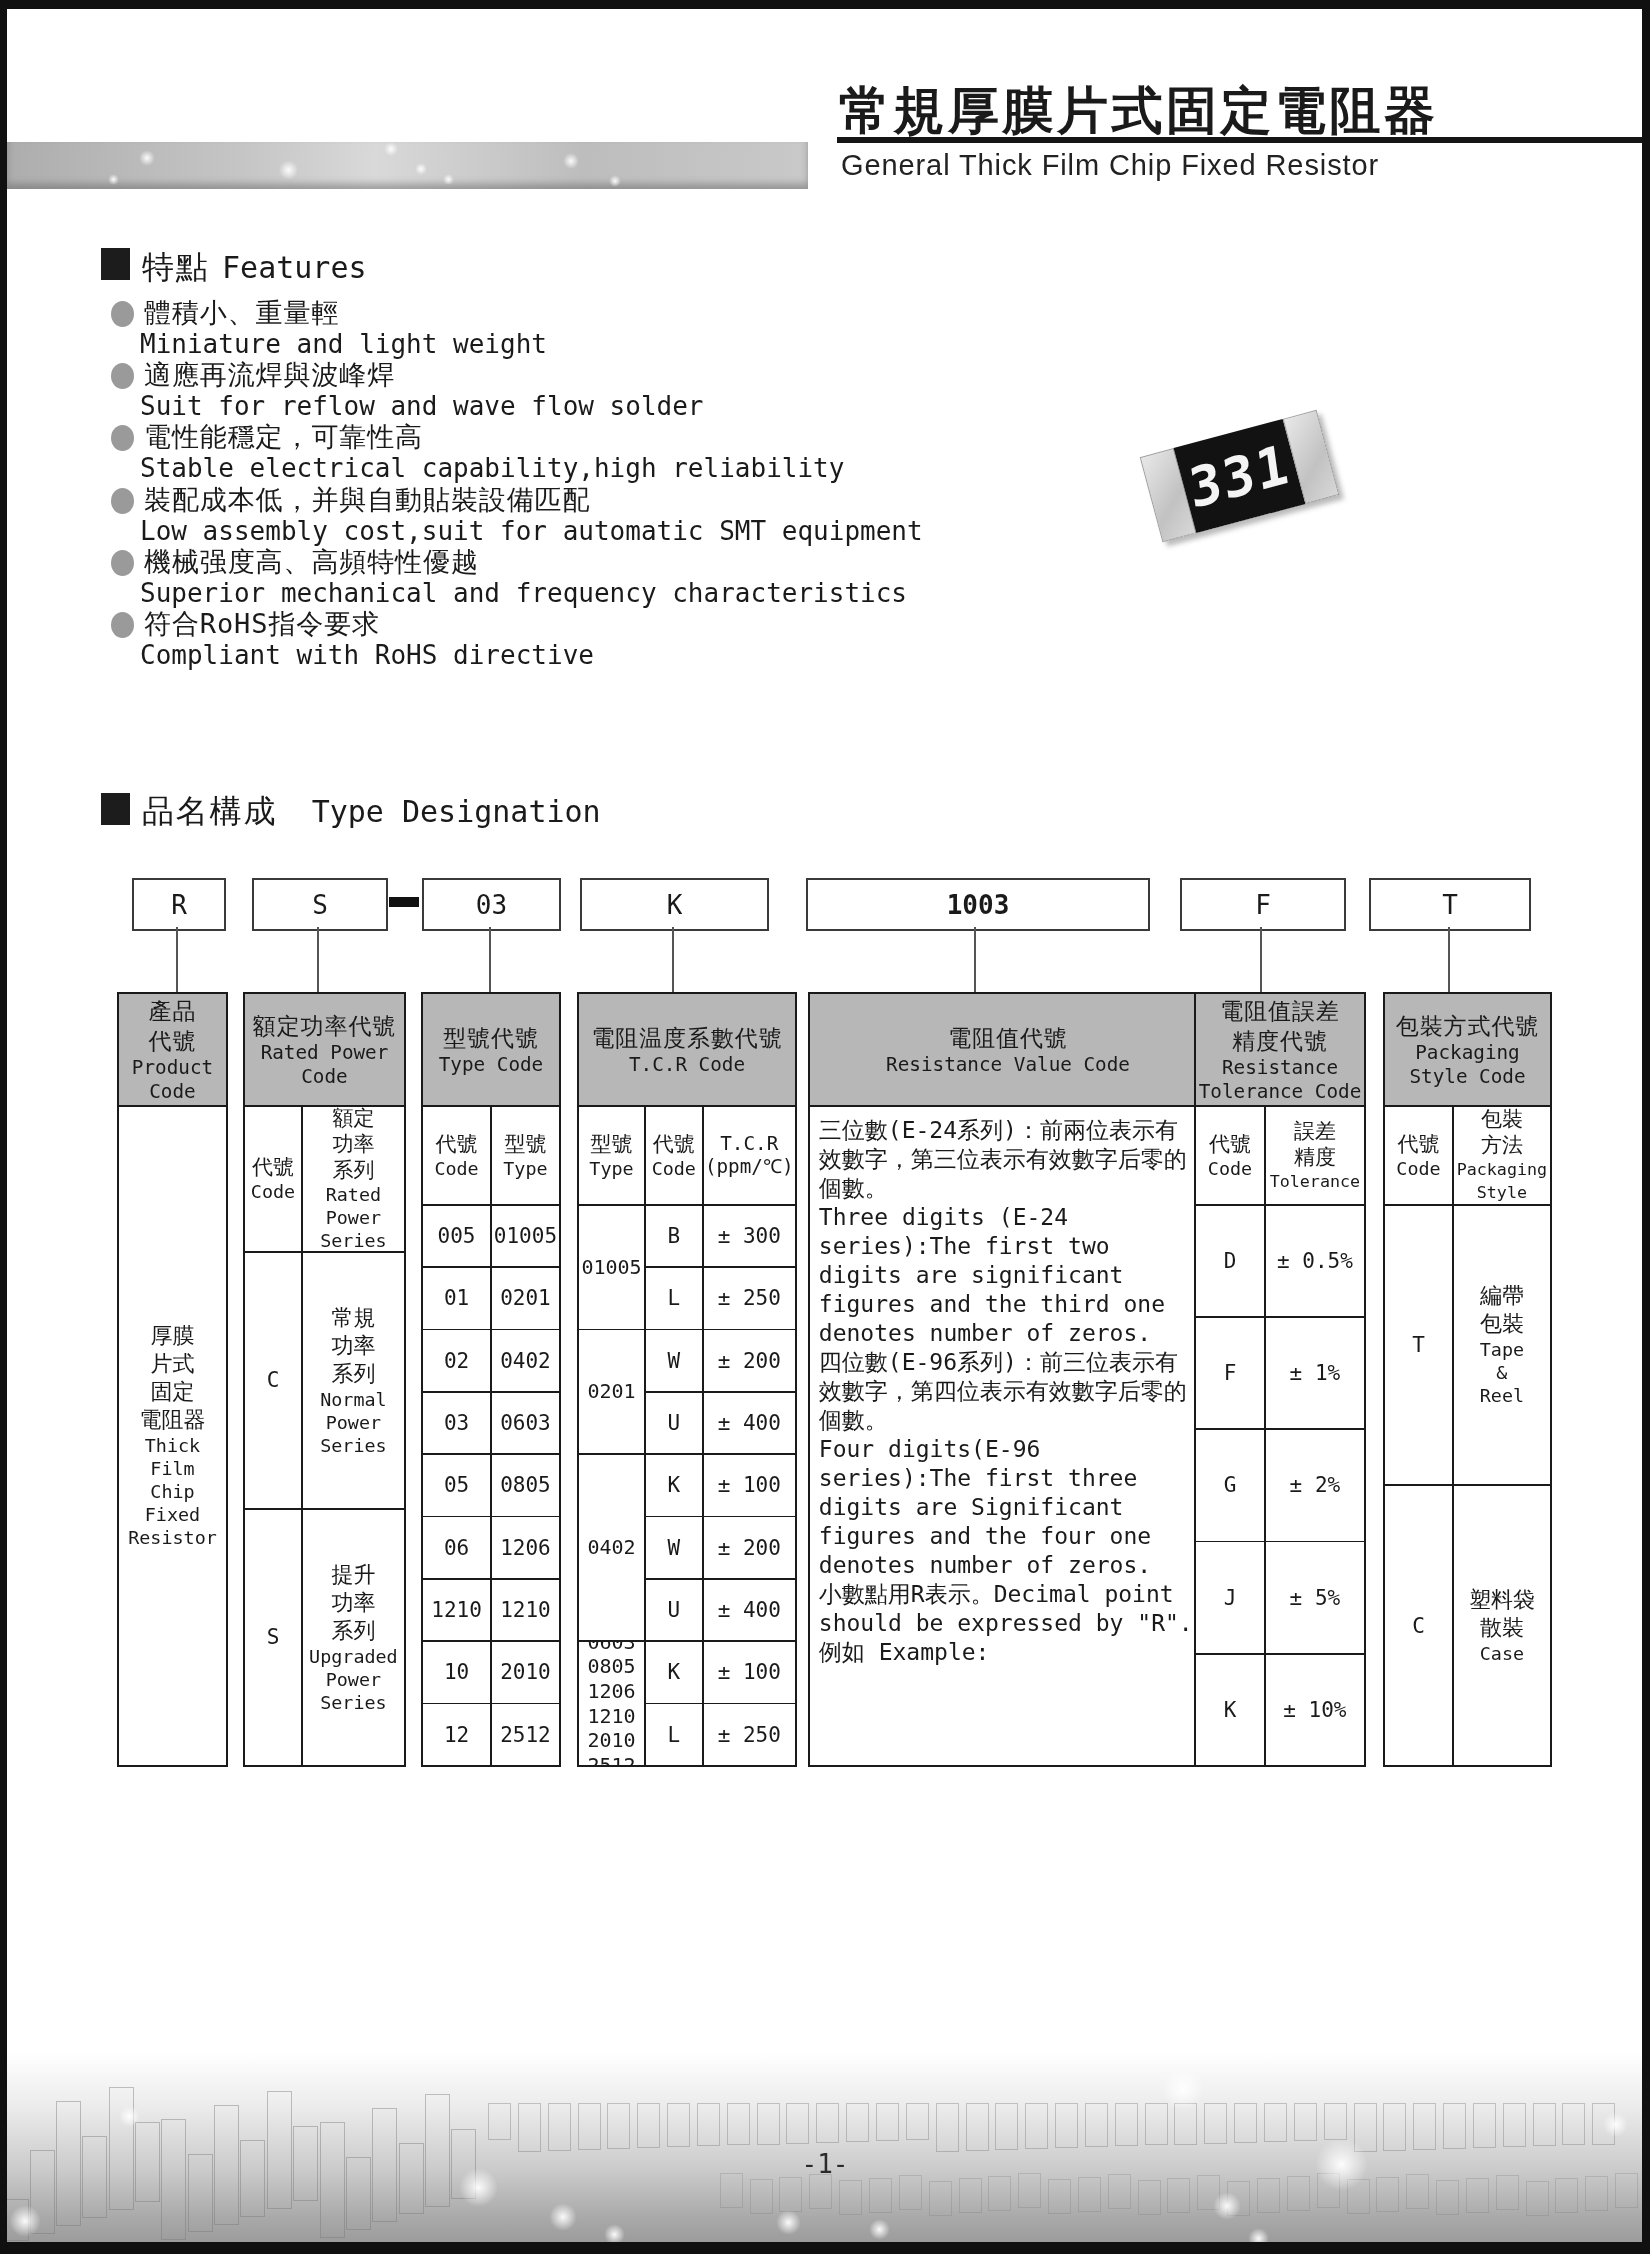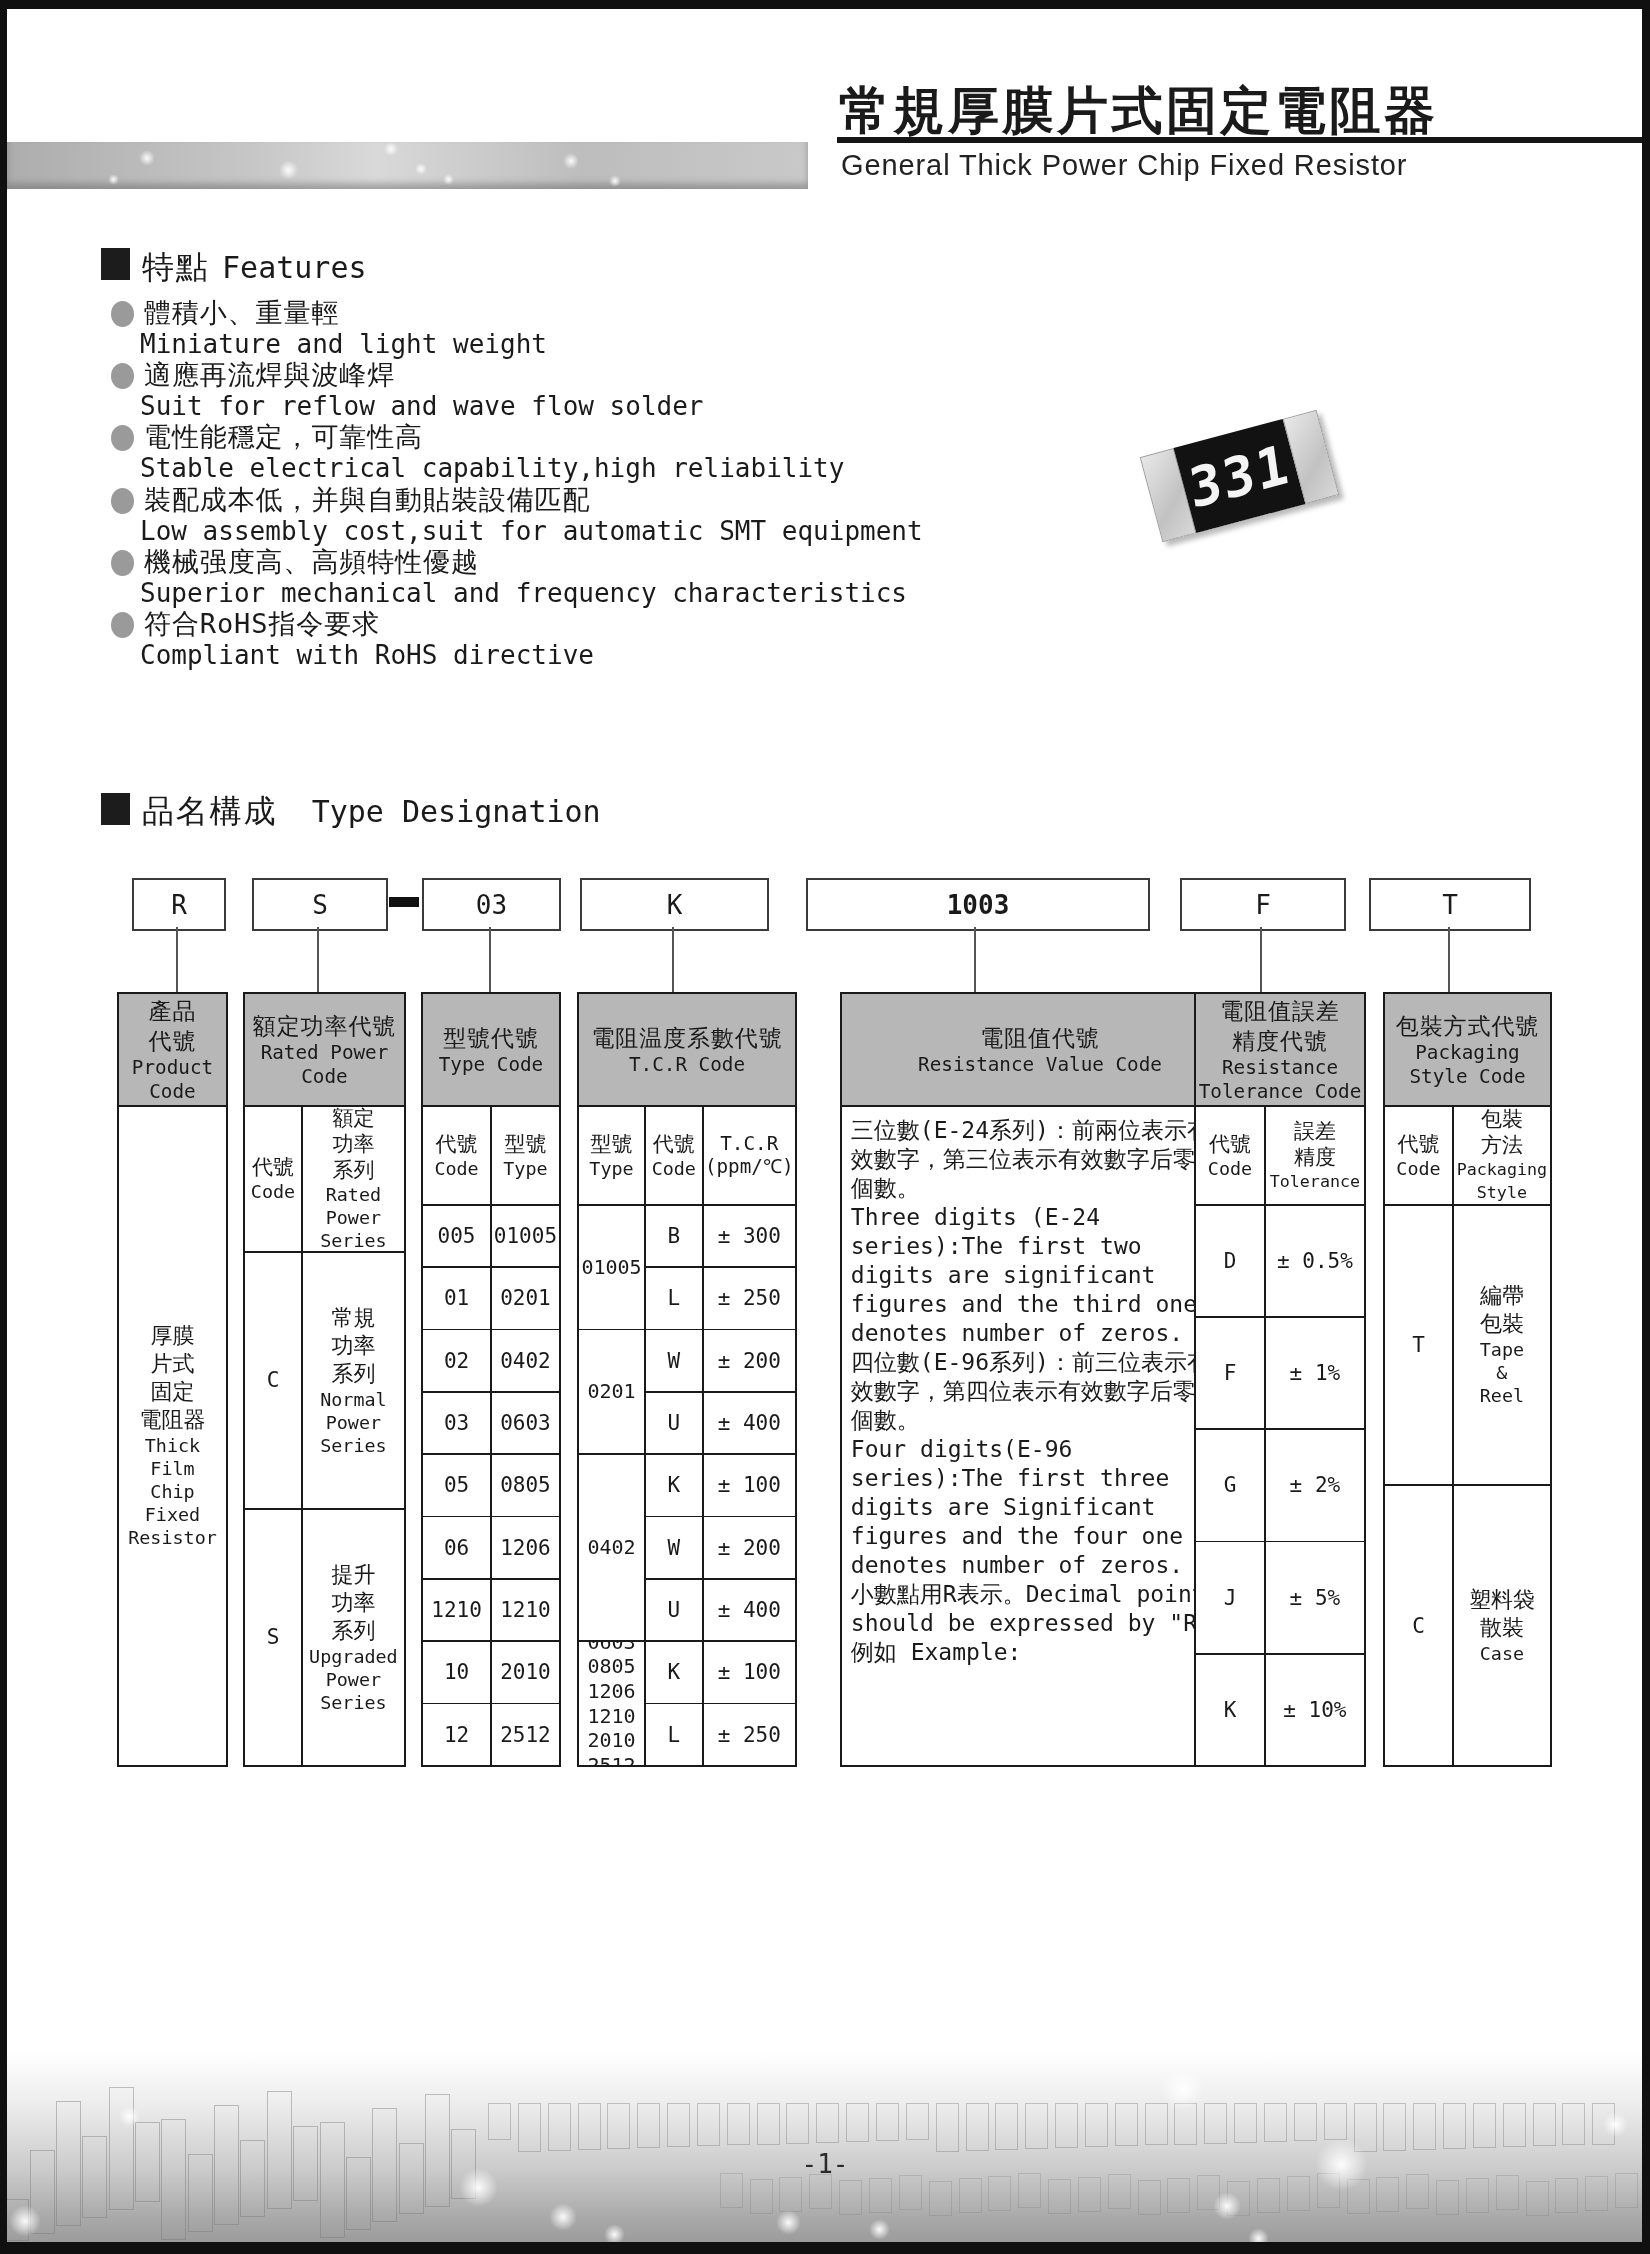--- a/index.html
+++ b/index.html
@@ -89,21 +89,21 @@
       <div class="sparkle" style="left: 272px; top: 18.4px; width: 19.3px; height: 19.3px;"></div>
       <div class="sparkle" style="left: 377px; top: 0px; width: 14px; height: 14px;"></div>
       <div class="sparkle" style="left: 408px; top: 21px; width: 12.3px; height: 12.3px;"></div>
       <div class="sparkle" style="left: 436px; top: 32px; width: 10.5px; height: 10.5px;"></div>
       <div class="sparkle" style="left: 556px; top: 11.4px; width: 16px; height: 16px;"></div>
       <div class="sparkle" style="left: 602px; top: 33px; width: 12.3px; height: 12.3px;"></div>
       <div class="sparkle" style="left: 101px; top: 32px; width: 10.5px; height: 10.5px;"></div>
     </div>
   <div class="abs title-zh sans">常規厚膜片式固定電阻器</div>
   <div class="abs title-rule"></div>
-  <div class="abs title-en sans">General Thick Power Chip Fixed Resistor</div>
+  <div class="abs title-en sans">General Thick Film Chip Fixed Resistor</div>
 
   <div class="sq" style="left:101px;top:248px;"></div>
   <div class="abs" style="left:142px;top:246px;">
     <span class="h-zh">特點</span>
     <span class="h-en" style="margin-left:4px;">Features</span>
   </div>
 
   <div class="feat-item" style="top:297px;">
     <div class="bullet"></div>
     <div class="feat-zh">體積小、重量輕</div>
@@ -299,21 +299,21 @@
     <div class="cell num" style="grid-column:2;grid-row:8;">W</div>
     <div class="cell num" style="grid-column:3;grid-row:8;">± 200</div>
     <div class="cell num" style="grid-column:2;grid-row:9;">U</div>
     <div class="cell num" style="grid-column:3;grid-row:9;">± 400</div>
     <div class="cell num" style="grid-column:2;grid-row:10;">K</div>
     <div class="cell num" style="grid-column:3;grid-row:10;">± 100</div>
     <div class="cell num" style="grid-column:2;grid-row:11;">L</div>
     <div class="cell num" style="grid-column:3;grid-row:11;">± 250</div>
   </div>
 
-  <div class="col" style="left:840px;width:400px;grid-template-columns:1fr;grid-template-rows:111px 1fr;">
+  <div class="col" style="left:808px;width:400px;grid-template-columns:1fr;grid-template-rows:111px 1fr;">
     <div class="cell head">
       <span class="head-zh pre">電阻值代號</span>
       <span class="head-en pre">Resistance Value Code</span>
     </div>
     <div class="cell body-left">
       <div class="rv-text pre">三位數(E-24系列)：前兩位表示有效數字，第三位表示有效數字后零的個數。</div>
       <div class="rv-text pre">Three digits (E-24 series):The first two digits are significant figures and the third one denotes number of zeros.</div>
       <div class="rv-text pre">四位數(E-96系列)：前三位表示有效數字，第四位表示有效數字后零的個數。</div>
       <div class="rv-text pre">Four digits(E-96 series):The first three digits are Significant figures and the four one denotes number of zeros.</div>
       <div class="rv-text pre">小數點用R表示。Decimal point should be expressed by "R".</div>

